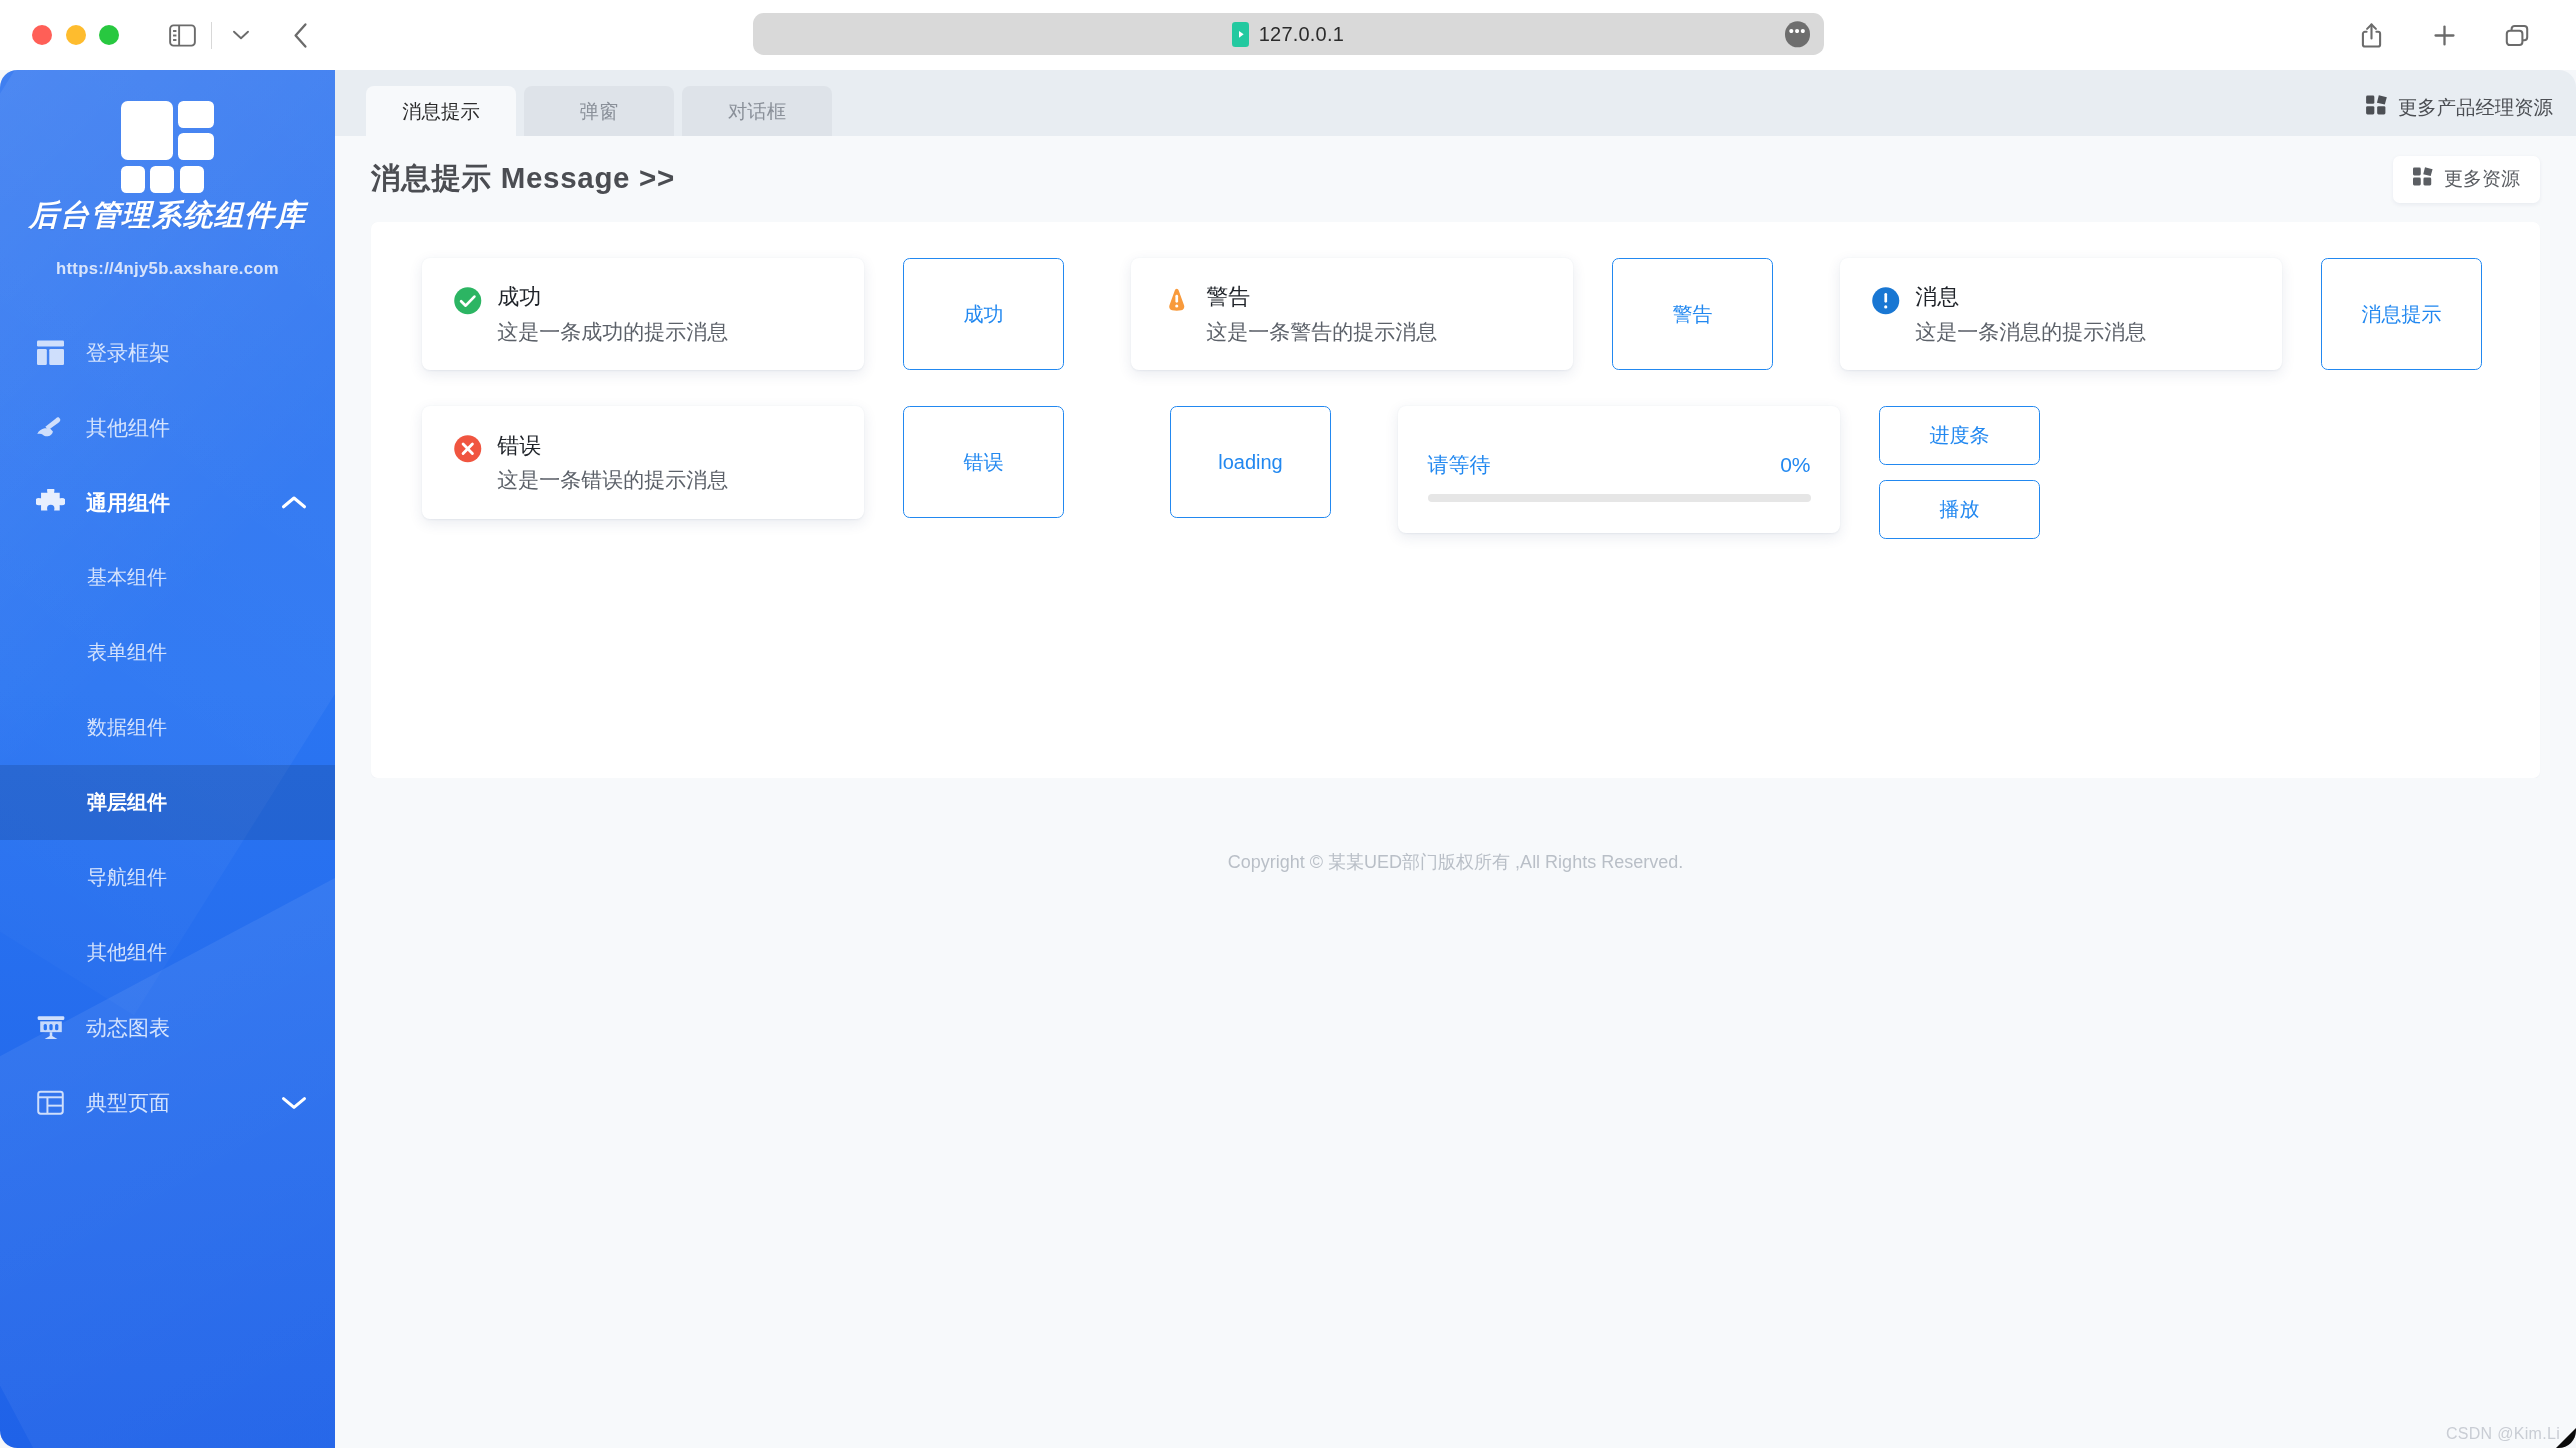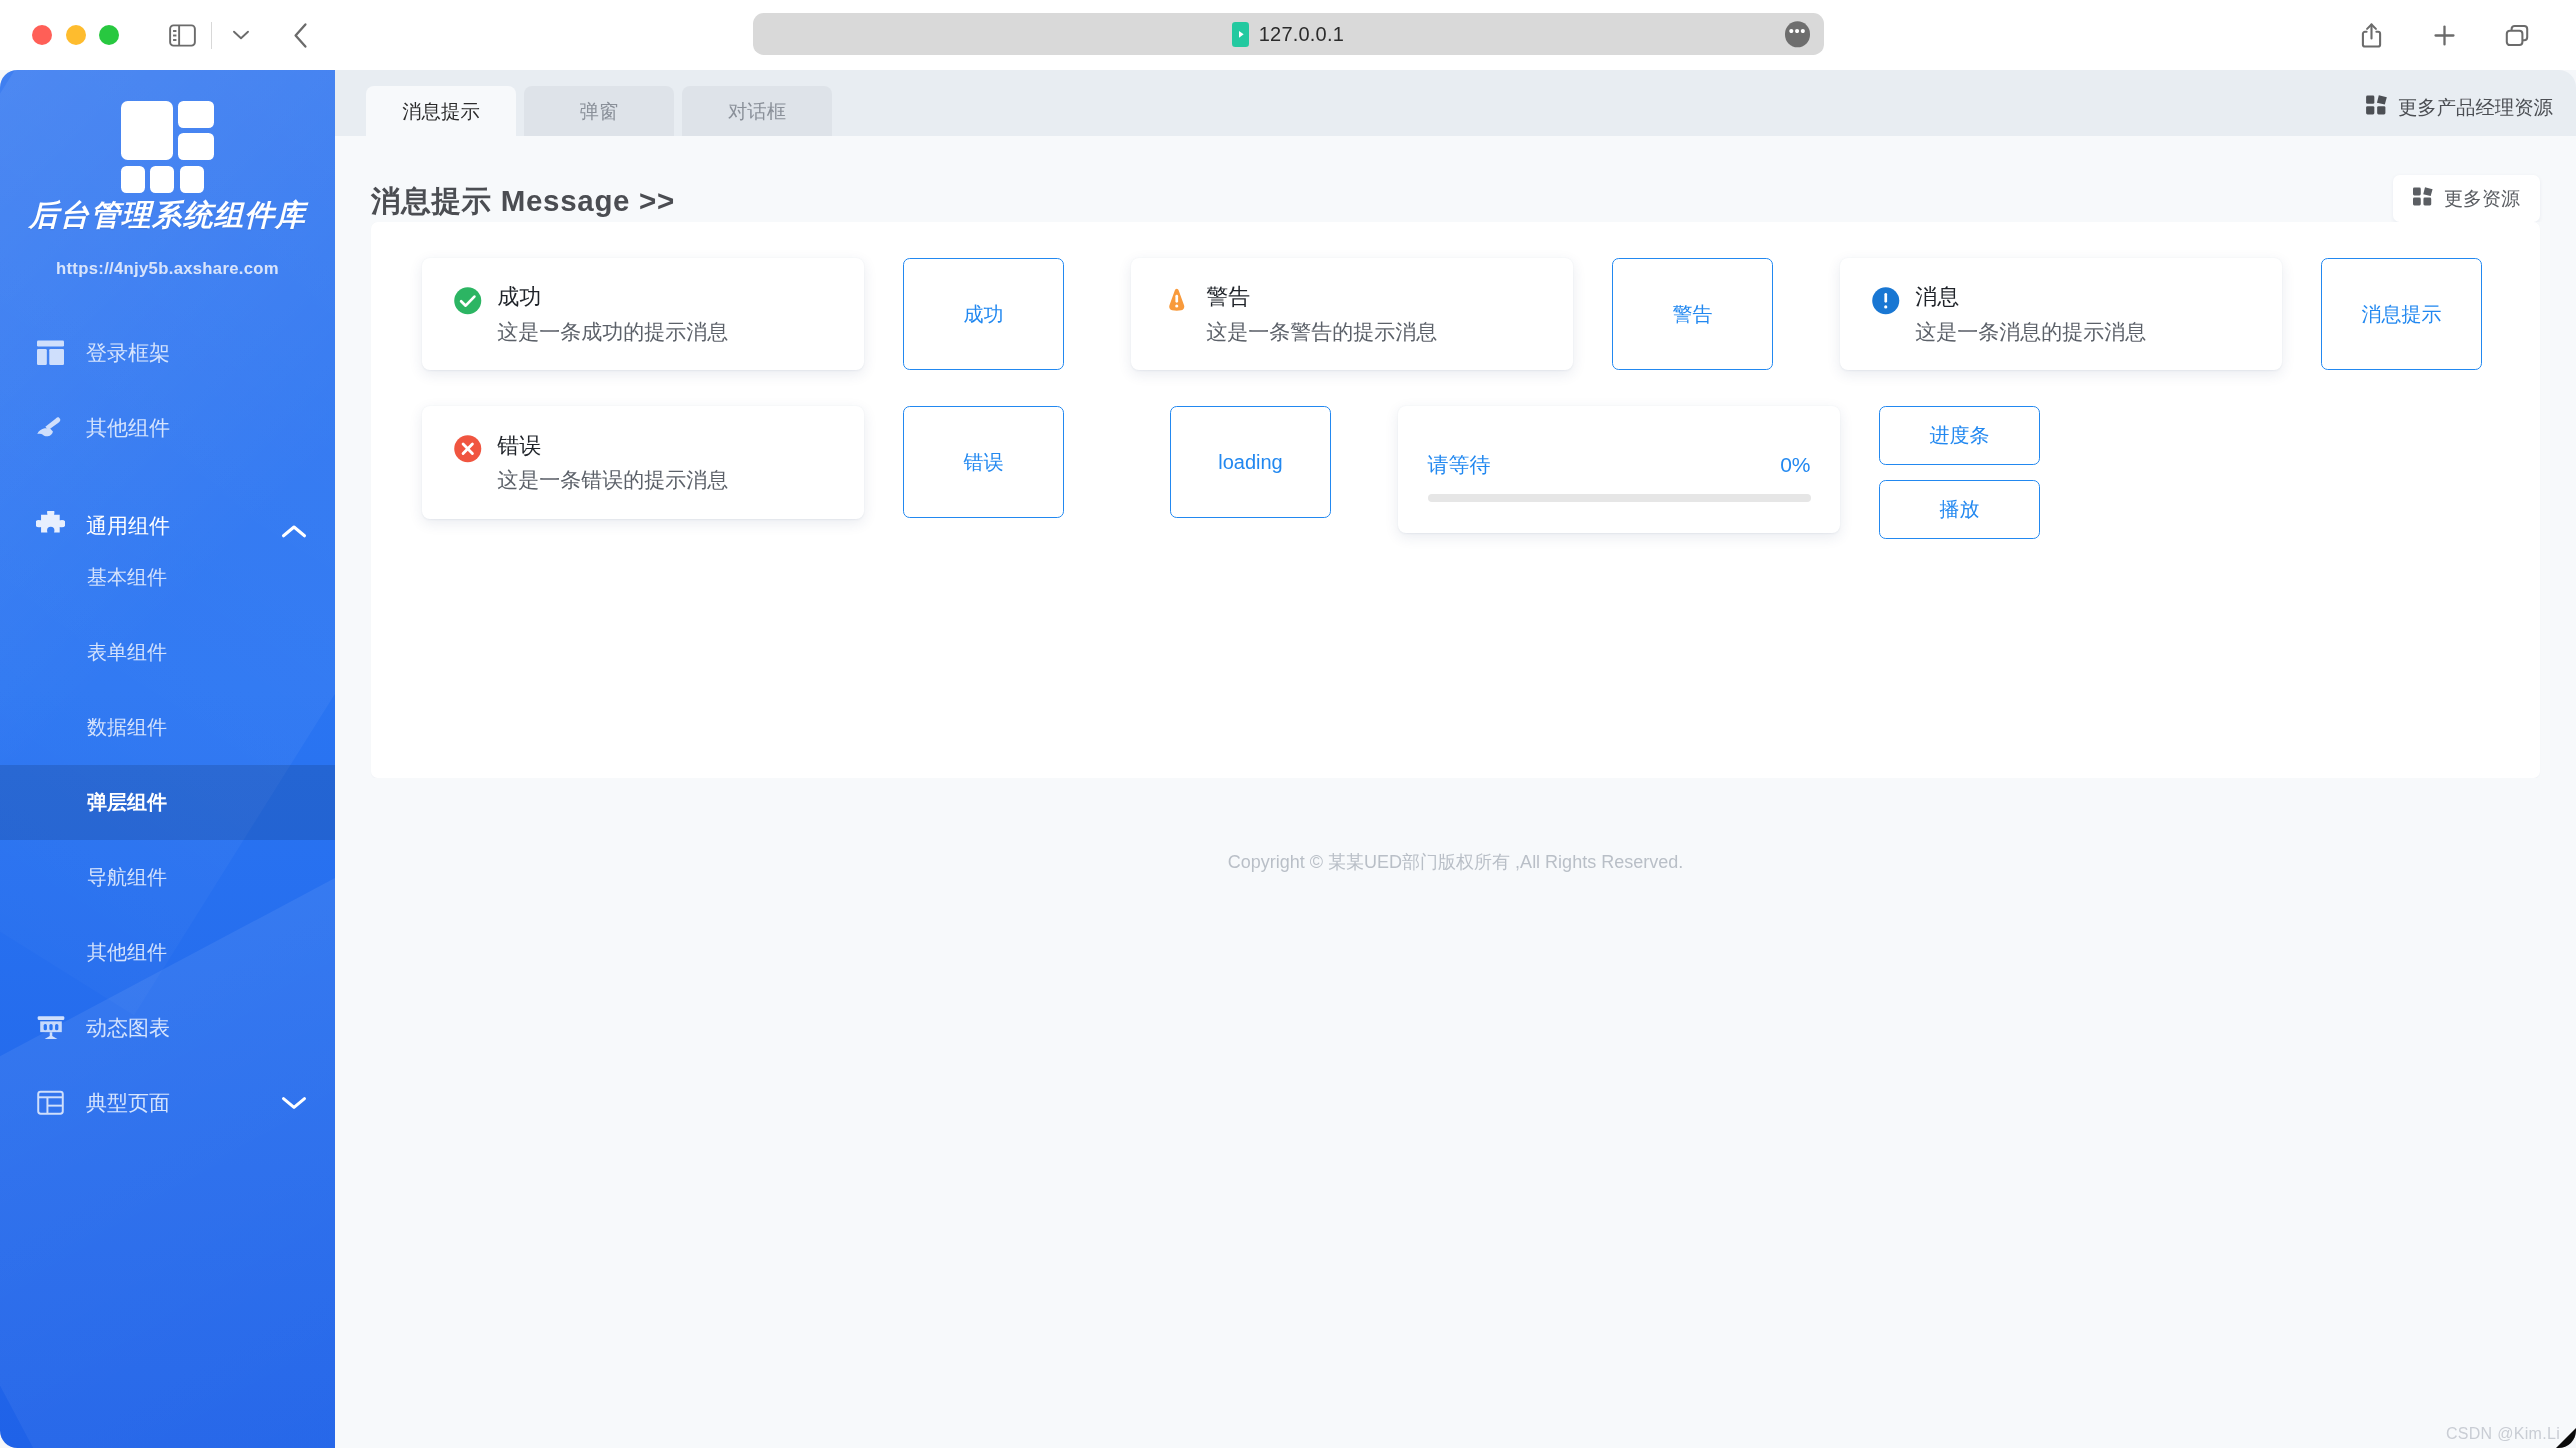--- a/index.html
+++ b/index.html
@@ -129,21 +129,21 @@
 
   .nav { position: relative; z-index: 2; margin-top: 17.4px; }
   .nav-item {
     height: 75px; display: flex; align-items: center;
     padding-left: 35px; padding-right: 27px;
     color: #cfdffc; font-size: 21px;
     position: relative;
     cursor: pointer;
   }
   .nav-item.level1 { color: #d6e4fd; }
-  .nav-item.level1.open { color: #ffffff; font-weight: 400; align-items: flex-end; }
+  .nav-item.level1.open { color: #ffffff; font-weight: 700; }
   .nav-item.child { padding-left: 87px; font-size: 20px; color: #d4e2fc; height: 75px; }
   .nav-item.child.active {
     background: rgba(0,0,0,.12);
     color: #ffffff; font-weight: 700;
   }
   .nav-icon {
     width: 31px; height: 31px; margin-right: 20px;
     display: flex; align-items: center; justify-content: center;
     flex: 0 0 31px;
   }
@@ -178,21 +178,21 @@
   .tab.active { background: #f7f9fb; color: #2b2b2b; }
   .more-pm {
     margin-left: auto; margin-bottom: 14.7px; margin-right: 23px;
     display: flex; align-items: center; gap: 10.7px;
     font-size: 19.4px; color: #4c4f54;
     cursor: pointer;
   }
 
   .page-header {
     height: 86px; flex: 0 0 86px;
-    display: flex; align-items: flex-end;
+    display: flex; align-items: center;
     padding: 0 36px 0 36px;
     background: #f7f9fb;
   }
   .page-title {
     font-size: 29.5px; font-weight: 700; color: #4b4d52;
     letter-spacing: 0.7px;
   }
   .more-res-btn {
     margin-left: auto;
     background: #ffffff; border-radius: 6.7px;

